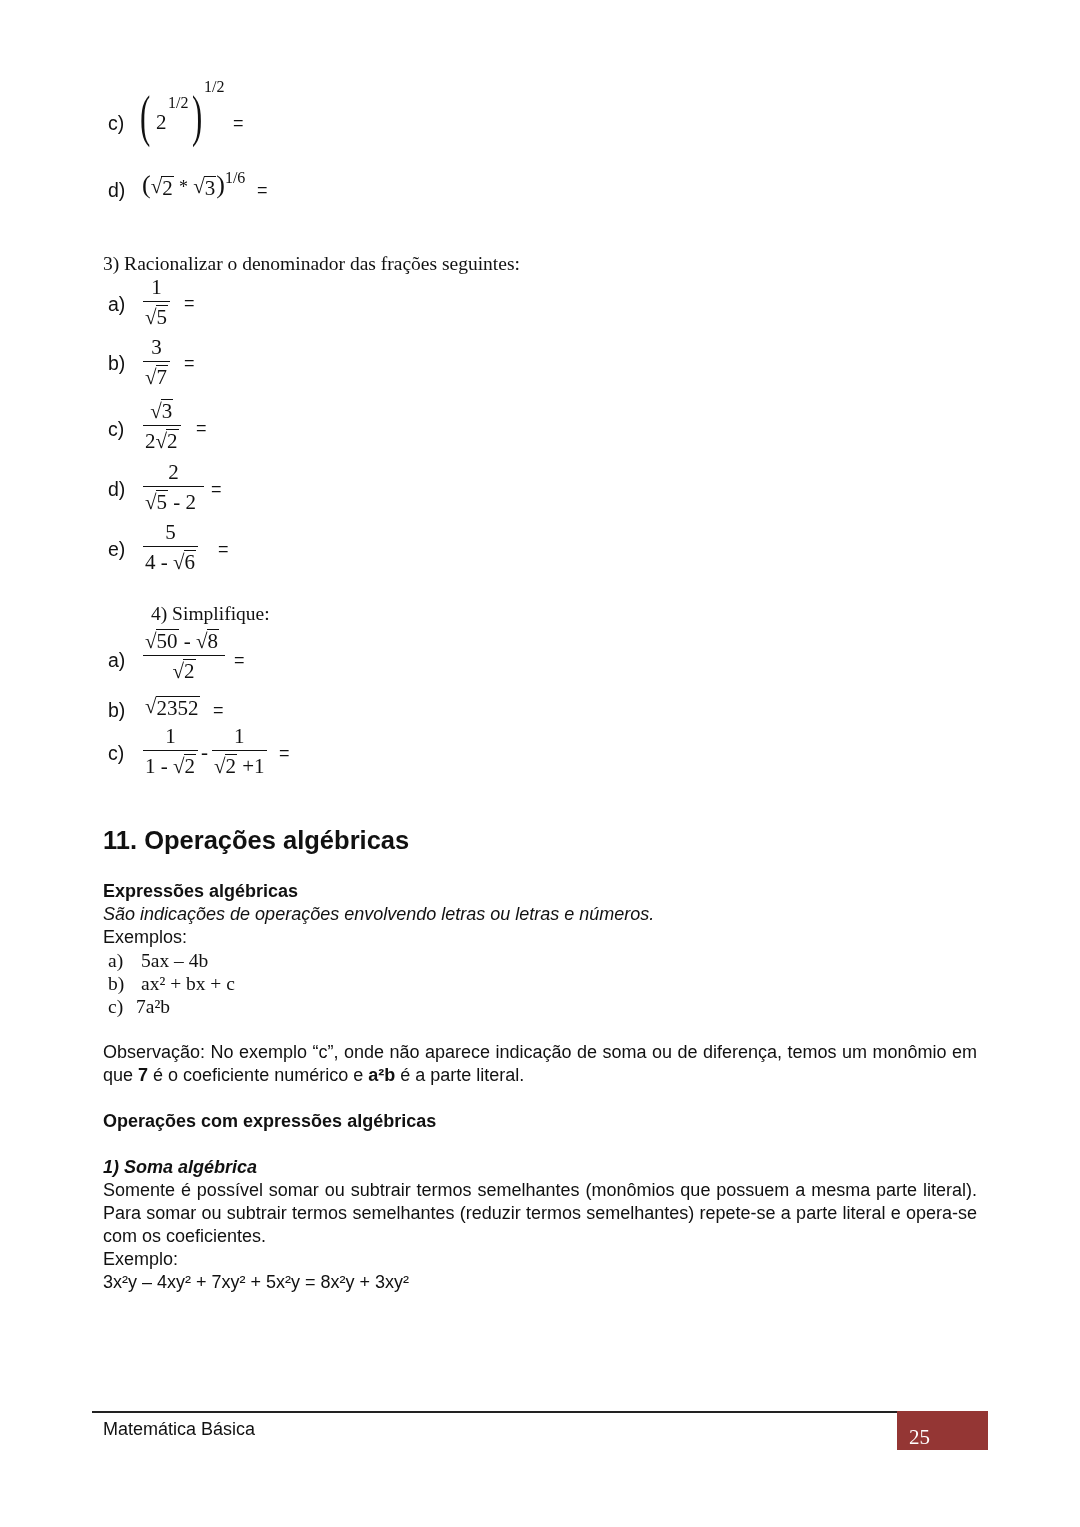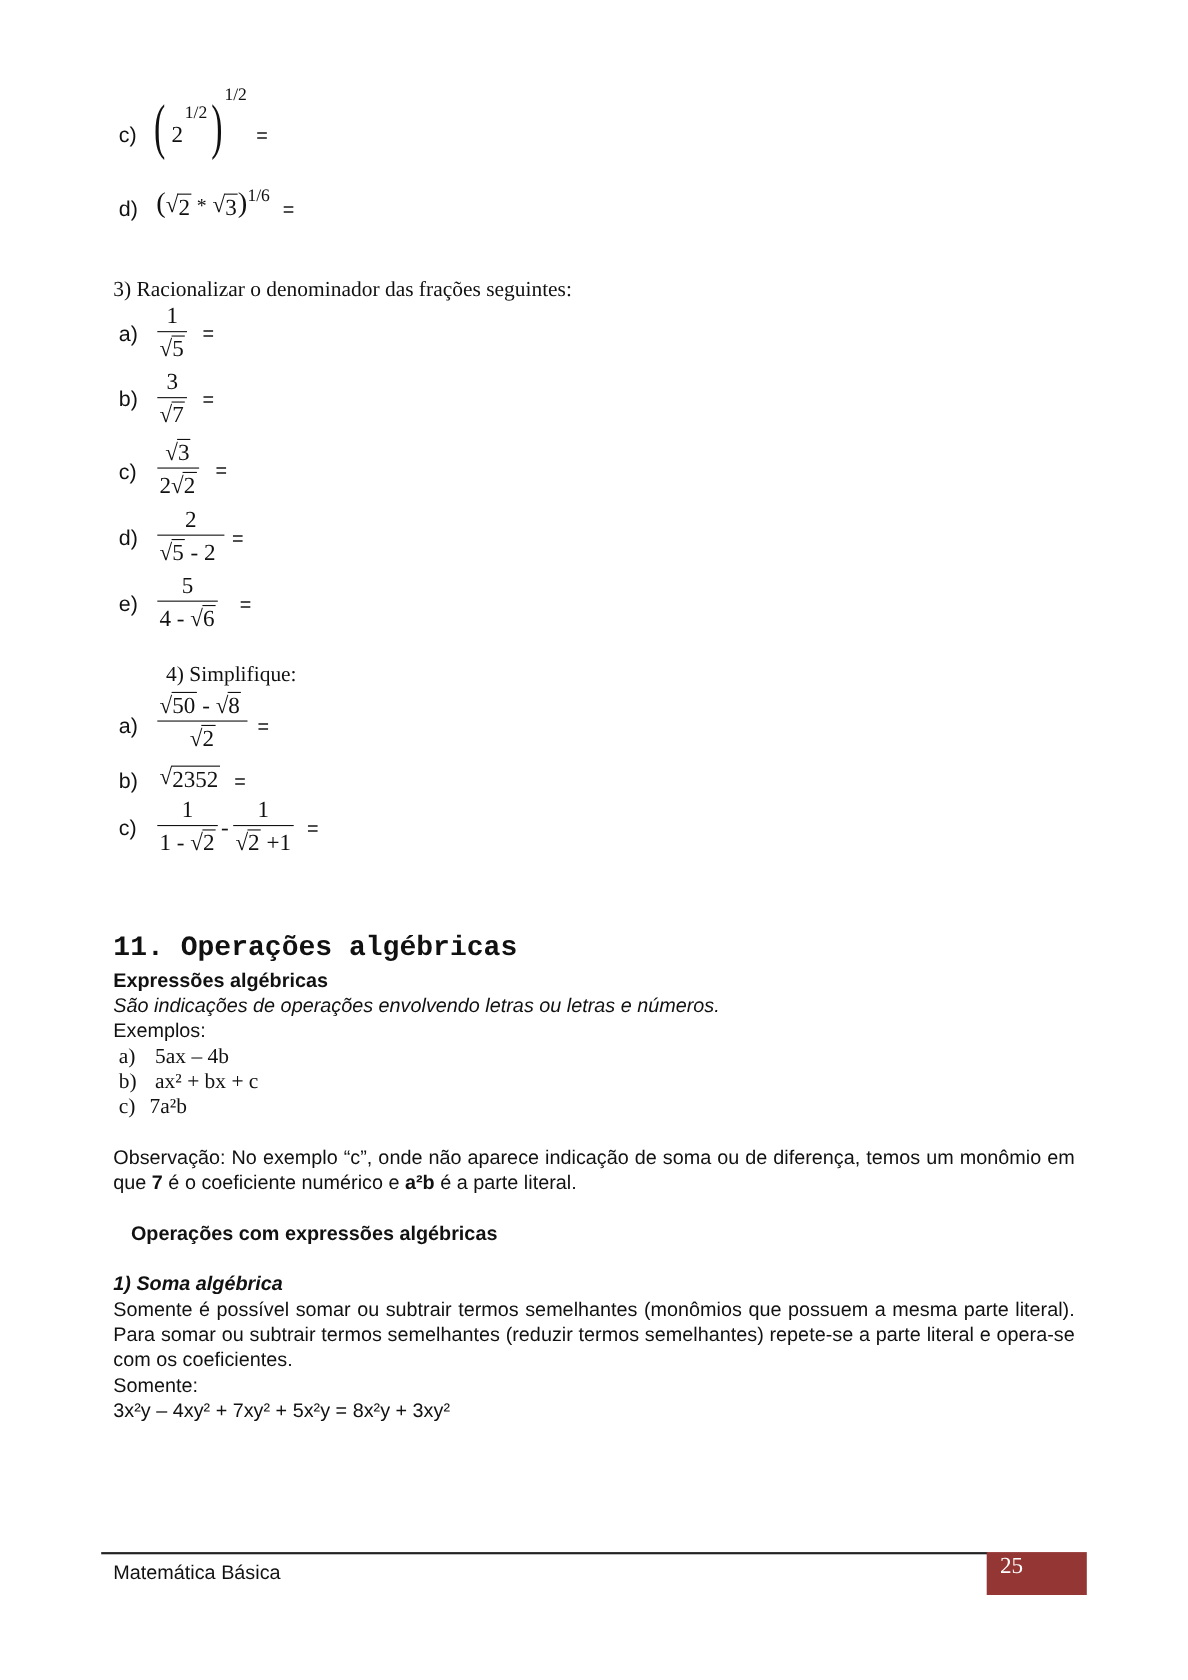--- a/index.html
+++ b/index.html
@@ -8,26 +8,26 @@
   .sans { font-family:Liberation Serif, serif; font-size:19.5px; }
   .serif { font-family:"Liberation Serif", serif; font-size:21px; }
   .lbl { position:absolute; left:108px; font-family:"Liberation Sans", sans-serif; font-size:19.5px; }
   .eq { position:absolute; font-family:"Liberation Sans", sans-serif; font-size:18px; }
   .frac { position:absolute; display:inline-flex; flex-direction:column; align-items:center; font-family:"Liberation Serif", serif; font-size:21px; line-height:1; }
   .frac .num { padding:0 2px 3px 2px; }
   .frac .den { border-top:1.3px solid #111; padding:3px 2px 0 2px; }
   .sqrt { display:inline-flex; align-items:flex-end; }
   .sqrt .rad { font-size:21px; margin-right:-1px; }
   .sqrt .body { border-top:1.2px solid #111; padding:0 1px; line-height:1.05; }
-  .h2 { position:absolute; left:103px; top:826px; font-size:25.5px; font-weight:bold; font-family:Liberation Mono, monospace;margin-top:21px; }
+  .h2 { position:absolute; left:103px; top:826px; font-size:25.5px; font-weight:bold; font-family:Liberation Sans, sans-serif; }
   .para { position:absolute; left:103px; width:874px; font-size:18px; line-height:23px; font-family:"Liberation Sans", sans-serif; text-align:justify; }
   .bold { font-weight:bold; }
   .ital { font-style:italic; }
   .footer-line { position:absolute; left:92px; top:1411px; width:806px; height:1.6px; background:#222; }
-  .page-box { position:absolute; left:897px; top:1411px; width:91px; height:39px; background:#943634; color:#fff; font-family:"Liberation Serif", serif; font-size:21px; display:flex; align-items:flex-start; padding-left:12px; box-sizing:border-box; }
+  .page-box { position:absolute; left:897px; top:1411px; width:91px; height:39px; background:#943634; color:#fff; font-family:"Liberation Serif", serif; font-size:21px; display:flex; align-items:flex-end; padding-left:12px; box-sizing:border-box; }
   .footer-title { position:absolute; left:103px; top:1419px; font-size:18px; font-family:"Liberation Sans", sans-serif; }
   .paren { font-family:"Liberation Serif", serif; }
 </style>
 </head>
 <body>
 
 <div class="lbl" style="top:112px;">c)</div>
 <div class="abs serif" style="left:140px; top:88px; height:70px;">
   <span class="abs paren" style="left:0; top:0; font-size:56px; font-weight:100; line-height:1; transform:scaleX(0.55); transform-origin:left;">(</span>
   <span class="abs" style="left:16px; top:22px; font-size:21px;">2</span>
@@ -165,24 +165,24 @@
 </div>
 <div class="abs sans" style="left:108px; top:995px; line-height:23px;">
   <span>c)</span>
   <span style="position:absolute; left:28px; white-space:nowrap;">7a²b</span>
 </div>
 
 <div class="para" style="top:1041px; text-align-last:left;">
   <span>Observação: No exemplo “c”, onde não aparece indicação de soma ou de diferença, temos um monômio em que </span><span class="bold">7</span><span> é o coeficiente numérico e </span><span class="bold">a²b</span><span> é a parte literal.</span>
 </div>
 
-<div class="para bold" style="top:1110px;margin-left:16px;">Operações com expressões algébricas</div>
+<div class="para bold" style="top:1110px;">Operações com expressões algébricas</div>
 
 <div class="para bold ital" style="top:1156px;">1) Soma algébrica</div>
 <div class="para" style="top:1179px;">Somente é possível somar ou subtrair termos semelhantes (monômios que possuem a mesma parte literal). Para somar ou subtrair termos semelhantes (reduzir termos semelhantes) repete-se a parte literal e opera-se com os coeficientes.</div>
-<div class="para" style="top:1248px;">Somente:</div>
+<div class="para" style="top:1248px;">Exemplo:</div>
 <div class="para" style="top:1271px;">3x²y – 4xy² + 7xy² + 5x²y = 8x²y + 3xy²</div>
 
 <div class="footer-line"></div>
 <div class="footer-title">Matemática Básica</div>
 <div class="page-box">
   <span>25</span>
 </div>
 
 </body></html>

